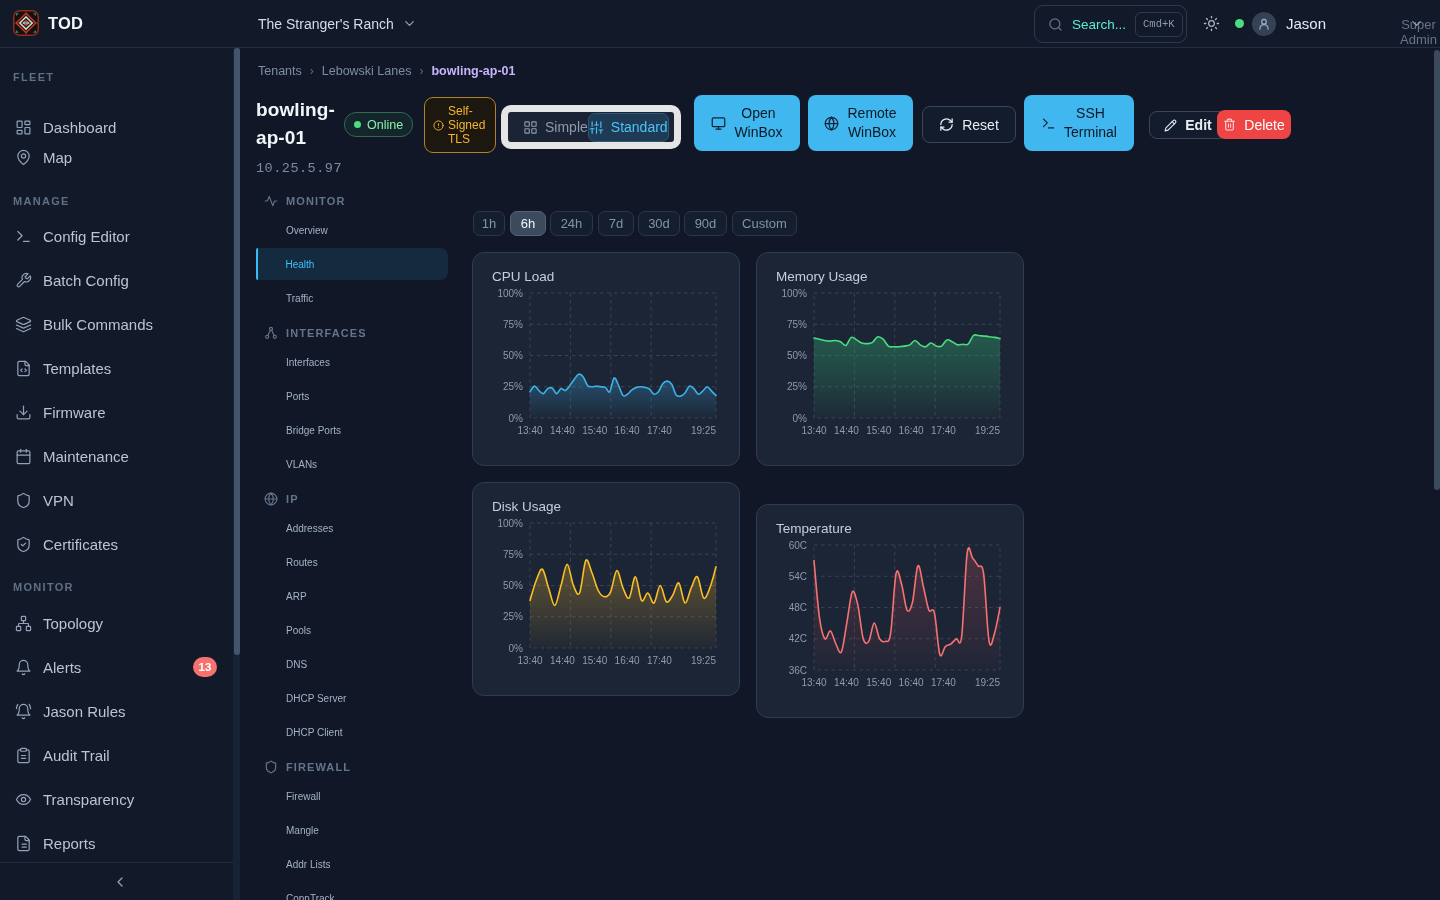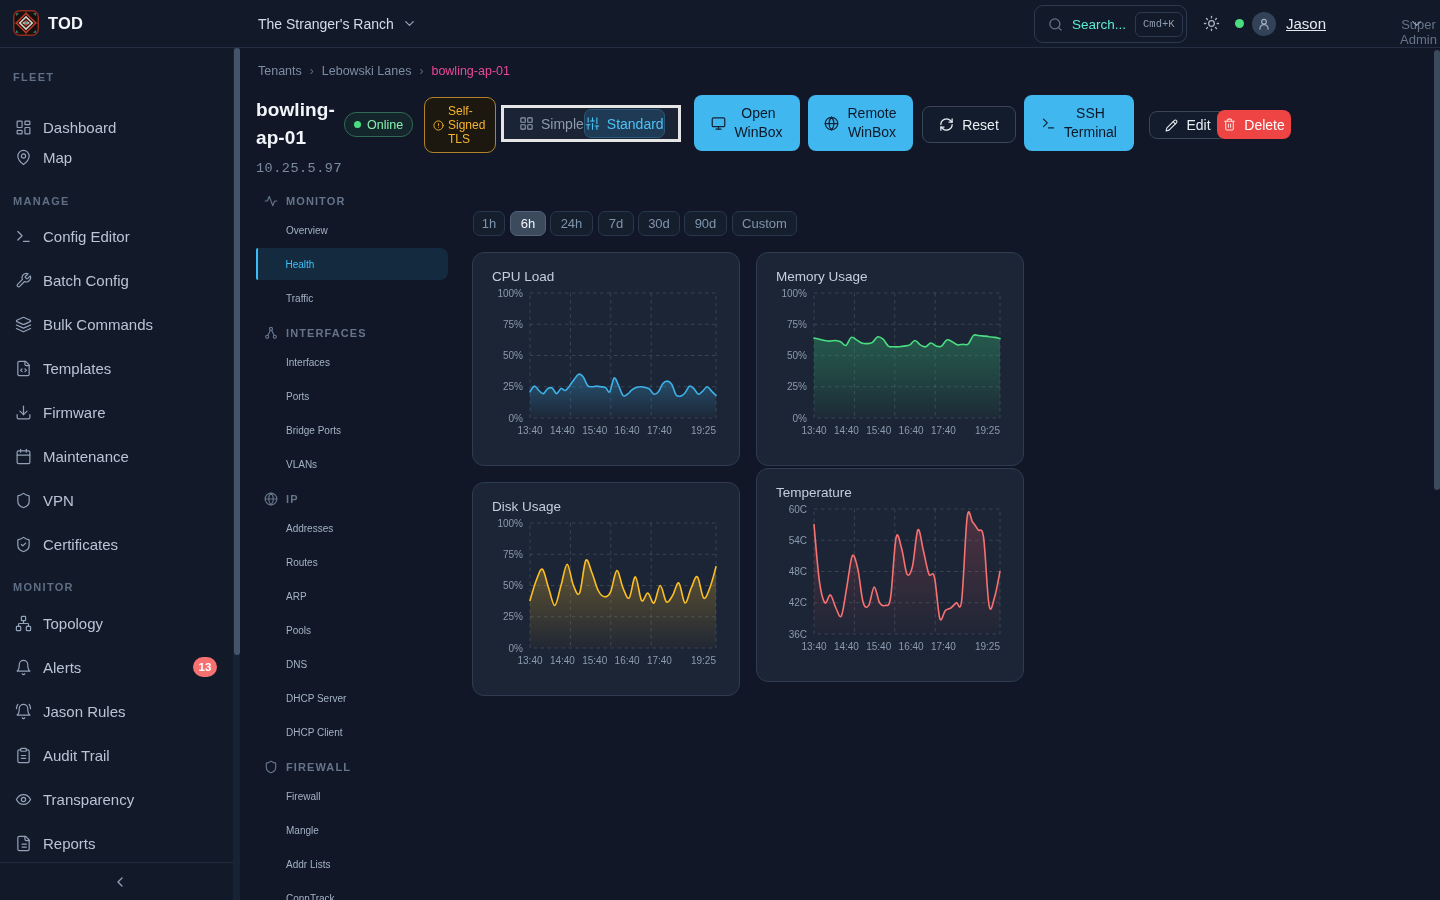--- a/index.html
+++ b/index.html
@@ -22,35 +22,35 @@
 #topbar { position:absolute; left:240px; top:0; width:1200px; height:48px; background:#121928; }
 #hr { position:absolute; left:0; top:47px; width:1440px; height:1px; background:#232e42; }
 #tenant { position:absolute; left:258px; top:0; height:47px; display:flex; align-items:center; gap:8px; color:#d3dde8; font-size:14px; font-weight:500; }
 #tenant svg { color:#93a2b8; }
 #search { position:absolute; left:1034px; top:5px; width:153px; height:38px; border:1px solid #2c3a50; border-radius:9px; display:flex; align-items:center; padding:0 12px 0 13px; gap:9px; color:#64748b; }
 #search .ph { font-size:13.5px; color:#5eead4; white-space:nowrap; }
 #cmdk { margin-left:auto; border:1px solid #2c3a50; border-radius:6px; height:25px; padding:0 7px; display:flex; align-items:center; font-family:"Liberation Mono",monospace; font-size:10.5px; color:#8b9bb0; }
 #sun { position:absolute; left:1203px; top:15px; color:#a9b6c6; }
 #gdot { position:absolute; left:1235px; top:19px; width:9px; height:9px; border-radius:50%; background:#4ade80; }
 #avatar { position:absolute; left:1252px; top:12px; width:24px; height:24px; border-radius:50%; background:#344257; display:flex; align-items:center; justify-content:center; color:#9fb0c4; }
-#uname { position:absolute; left:1286px; top:15px; font-size:15px; font-weight:500; color:#e4eaf2;text-decoration:underline; }
+#uname { position:absolute; left:1286px; top:15px; font-size:15px; font-weight:500; color:#e4eaf2; }
 #urole { position:absolute; left:1397px; top:17px; font-size:13px; color:#64748b;text-align:center; }
 #uchev { position:absolute; left:1409px; top:16px; color:#93a2b8; }
 
 
 #crumbs { position:absolute; left:258px; top:64px; font-size:12.5px; color:#7d8da3; display:flex; gap:8px; align-items:center; }
 #crumbs .sep { color:#5b6b80; font-size:12px; }
-#crumbs .last { color:#ec4899; font-weight:400; }
+#crumbs .last { color:#c4b5fd; font-weight:700; }
 #title { position:absolute; left:256px; top:96px; width:110px; font-size:19px; line-height:28px; font-weight:700; color:#f2f5f9; letter-spacing:0.1px; }
 #ip { position:absolute; left:256px; top:161px; font-family:"Liberation Mono",monospace; font-size:13.5px; color:#7b8ba1; letter-spacing:0.5px; }
 #online { position:absolute; left:344px; top:112px; height:25px; border:1px solid #2f6b52; background:rgba(74,222,128,0.07); border-radius:12px; display:flex; align-items:center; gap:6px; padding:0 9px; color:#86efac; font-size:12.5px; }
 #online .dot { width:7px; height:7px; border-radius:50%; background:#4ade80; }
 #tls { position:absolute; left:424px; top:97px; width:72px; height:56px; border:1px solid #b0822a; background:#1c180f; border-radius:9px; color:#f5b52e; font-size:12px; line-height:14px; display:flex; align-items:center; padding-left:8px; gap:4px; }
 #tls svg { flex:0 0 auto; }
-#seg { position:absolute; left:501px; top:105px; width:180px; height:37px; background:#1b2434; border:3px solid #e5e5e5; border-radius:0; display:flex; align-items:center; padding:15px; }
+#seg { position:absolute; left:501px; top:105px; width:180px; height:37px; background:#1b2434; border:7px solid #e5e5e5; border-radius:10px; display:flex; align-items:center; padding:15px; }
 .segbtn { flex:1; height:29px; border-radius:7px; display:flex; align-items:center; justify-content:center; gap:7px; font-size:14px; color:#8b9bb0; }
 #seg .on { background:#1e3a54; color:#4cc3f7; border:1px solid #2c5878; }
 
 .btn { position:absolute; display:flex; align-items:center; justify-content:center; gap:8px; border-radius:8px; font-size:14px; }
 .btn.blue { top:95px; height:56px; background:#40b7ee; color:#0d1829; font-weight:500; }
 .btn.blue .bic { color:#14243a; }
 .btn2l { line-height:19px; text-align:center; }
 .btn.dark { top:106px; height:37px; background:#131c2c; border:1px solid #3a4656; color:#e8edf3; font-weight:500; }
 .btn.sm { top:111px; height:28px; }
 .btn.red { top:110px; height:29px; background:#ee4444; color:#fff; font-weight:500; }
@@ -330,21 +330,21 @@
       <path d="M21 12a9 9 0 0 1-15.36 6.36L3 16"></path>
       <path d="M3 21v-5h5"></path>
     </svg>Reset</div>
 <div class="btn blue" style="left:1024px;width:110px;">
     <svg class="bic" width="15" height="15" viewBox="0 0 24 24" fill="none" stroke="currentColor" stroke-width="2" stroke-linecap="round" stroke-linejoin="round">
       <polyline points="4 17 10 11 4 5"></polyline>
       <line x1="12" y1="19" x2="20" y2="19"></line>
     </svg>
     <span class="btn2l">SSH<br>Terminal</span>
   </div>
-<div class="btn dark sm" style="left:1149px;width:78px;"><svg class="" width="13" height="13" viewBox="0 0 24 24" fill="none" stroke="currentColor" stroke-width="2" stroke-linecap="round" stroke-linejoin="round">
+<div class="btn dark sm" style="left:1149px;width:78px;font-weight:bold;"><svg class="" width="13" height="13" viewBox="0 0 24 24" fill="none" stroke="currentColor" stroke-width="2" stroke-linecap="round" stroke-linejoin="round">
       <path d="M17 3a2.85 2.83 0 1 1 4 4L7.5 20.5 2 22l1.5-5.5Z"></path>
       <path d="m15 5 4 4"></path>
     </svg>Edit</div>
 <div class="btn red" style="left:1217px;width:74px;"><svg class="tic" width="13" height="13" viewBox="0 0 24 24" fill="none" stroke="currentColor" stroke-width="2" stroke-linecap="round" stroke-linejoin="round">
       <path d="M3 6h18"></path>
       <path d="M19 6v14a2 2 0 0 1-2 2H7a2 2 0 0 1-2-2V6"></path>
       <path d="M8 6V4a2 2 0 0 1 2-2h4a2 2 0 0 1 2 2v2"></path>
       <line x1="10" y1="11" x2="10" y2="17"></line>
       <line x1="14" y1="11" x2="14" y2="17"></line>
     </svg>Delete</div>
@@ -538,21 +538,21 @@
         <text x="50" y="168.5" text-anchor="end">0%</text>
         <text x="57" y="180.5" text-anchor="middle">13:40</text>
         <text x="89.4" y="180.5" text-anchor="middle">14:40</text>
         <text x="121.7" y="180.5" text-anchor="middle">15:40</text>
         <text x="154.1" y="180.5" text-anchor="middle">16:40</text>
         <text x="186.4" y="180.5" text-anchor="middle">17:40</text>
         <text x="243" y="180.5" text-anchor="end">19:25</text>
       </g>
 </svg>
   </div>
-<div class="card" style="left:756px;top:468px">
+<div class="card" style="left:756px;top:504px">
 <div class="ctitle">Temperature</div>
 <svg width="268" height="214" viewBox="0 0 268 214">
 <defs>
         <linearGradient id="gtmp" x1="0" y1="0" x2="0" y2="1">
 <stop offset="0" stop-color="rgba(190,80,95,0.30)"></stop>
           <stop offset="1" stop-color="rgba(200,80,90,0.02)"></stop>
         </linearGradient>
       </defs>
 <g class="grid">
         <line x1="97.4" y1="40" x2="97.4" y2="165"></line>

